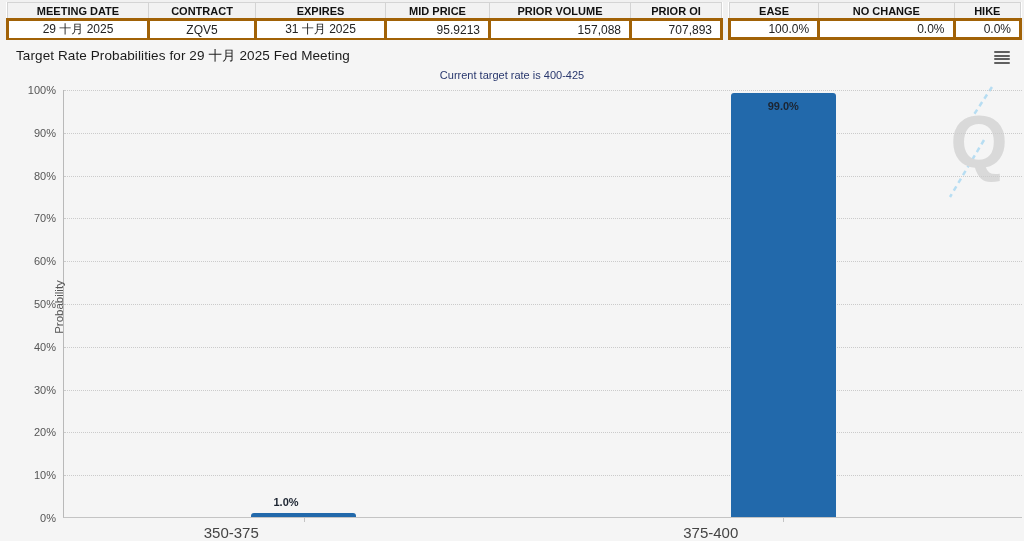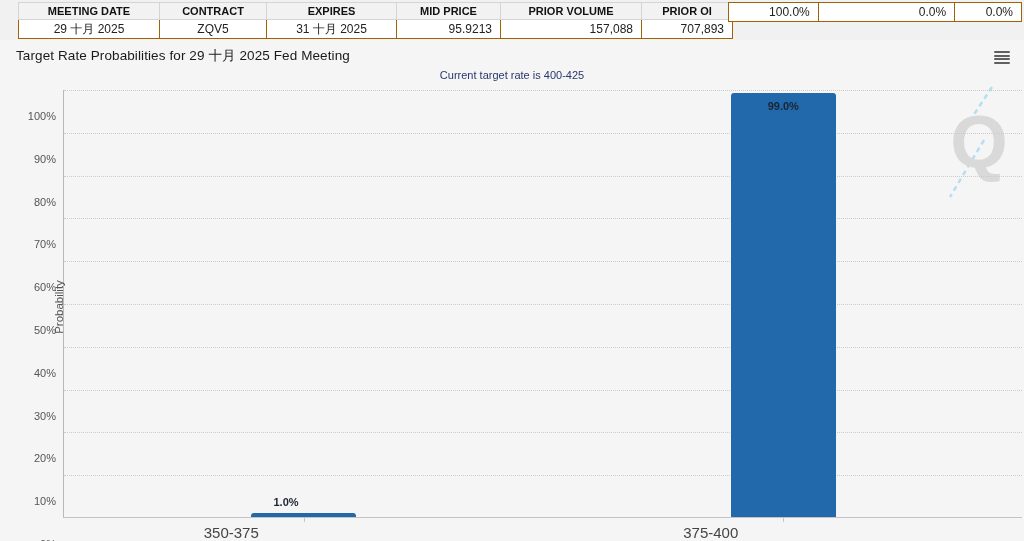--- a/index.html
+++ b/index.html
@@ -5,42 +5,42 @@
   * { margin:0; padding:0; box-sizing:border-box; }
   html,body { width:1024px; height:541px; overflow:hidden;
     font-family:"Liberation Sans","DejaVu Sans",sans-serif; background:#f1f1f1; }
 
   
   .tables { position:absolute; top:2px; left:2px; width:1020px; height:37px; }
   table.info { border-collapse:collapse; position:absolute; top:0; background:#fff;
     border:1px solid #c9c9c9; }
   table.info th { background:#f2f2f2; border:1px solid #d4d4d4; font-size:11px;
     font-weight:bold; color:#111; height:17px; padding:0 6px; white-space:nowrap; }
-  table.info td { border:1px solid #a16207; font-size:12px; color:#222; height:19px;
+  table.info td { border:3px solid #a16207; font-size:12px; color:#222; height:19px;
     padding:0 8px; background:#fff; white-space:nowrap; }
   td.c { text-align:center; } td.r { text-align:right; }
-  #contract-table { left:16px; }
+  #contract-table { left:4px; }
   #ease-table { left:726px; }
 
   
   .chart { position:absolute; top:40px; left:0; width:1024px; height:501px; background:#f5f5f5; }
   .chart-title { position:absolute; left:8px; top:7px; font-size:13.5px; color:#1a1a1a;
     letter-spacing:.1px;margin-left:8px; }
   .chart-subtitle { position:absolute; left:0; top:29px; width:1024px; text-align:center;
     font-size:11px; color:#29386e; }
   .menu-btn { position:absolute; right:13px; top:10px; width:18px; height:15px; cursor:pointer;
     display:flex; flex-direction:column; justify-content:space-between; padding:1px 1px; }
   .menu-btn span { display:block; height:2px; background:#606060; border-radius:1px; }
 
   .plot { position:absolute; left:63px; top:50px; width:959px; height:428px;
     border-left:1px solid #b9b9b9; border-bottom:1px solid #c4c4c4; }
   .gridline { position:absolute; left:0; width:100%; height:0;
     border-top:1px dotted #cbcbcb; }
   .ytick-label { position:absolute; right:100%; transform:translate(-8px,-50%);
-    font-size:11px; color:#555; white-space:nowrap;margin-top:26px; }
+    font-size:11px; color:#555; white-space:nowrap; }
   .yaxis-title { position:absolute; left:-325px; top:211px; width:640px; text-align:center;
     transform:rotate(-90deg); transform-origin:center; font-size:11.5px; color:#555; }
   .bar { position:absolute; bottom:0; width:105px; background:#2269ab;
     border-radius:3px 3px 0 0; }
   .bar-label { position:absolute; width:160px; text-align:center; font-size:11px;
     font-weight:bold; color:#1c2430; }
   .cat-label { position:absolute; top:434px; width:200px; text-align:left;
     font-size:15px; color:#444; }
   .cat-tick { position:absolute; top:428px; width:1px; height:4px; background:#c4c4c4; }
 
@@ -80,20 +80,25 @@
         </tr>
   </tbody>
     </table>
   <table class="info" id="ease-table">
     <colgroup>
         <col style="width:90px">
         <col style="width:137px">
         <col style="width:67px">
       </colgroup>
     <tbody>
+        <tr id="ease-head">
+          <th>EASE</th>
+          <th>NO CHANGE</th>
+          <th>HIKE</th>
+        </tr>
     <tr id="ease-vals">
           <td class="r">100.0%</td>
           <td class="r">0.0%</td>
           <td class="r">0.0%</td>
         </tr>
   </tbody>
     </table>
 </div>
 
 <div class="chart">

